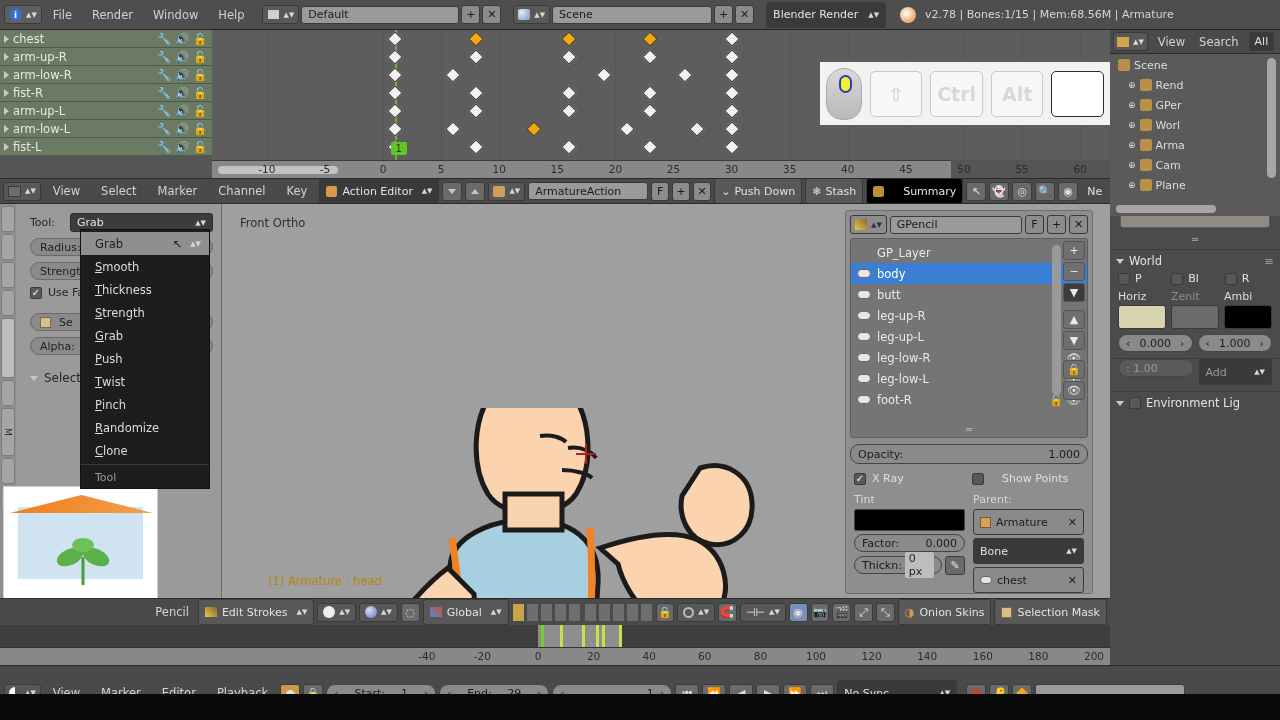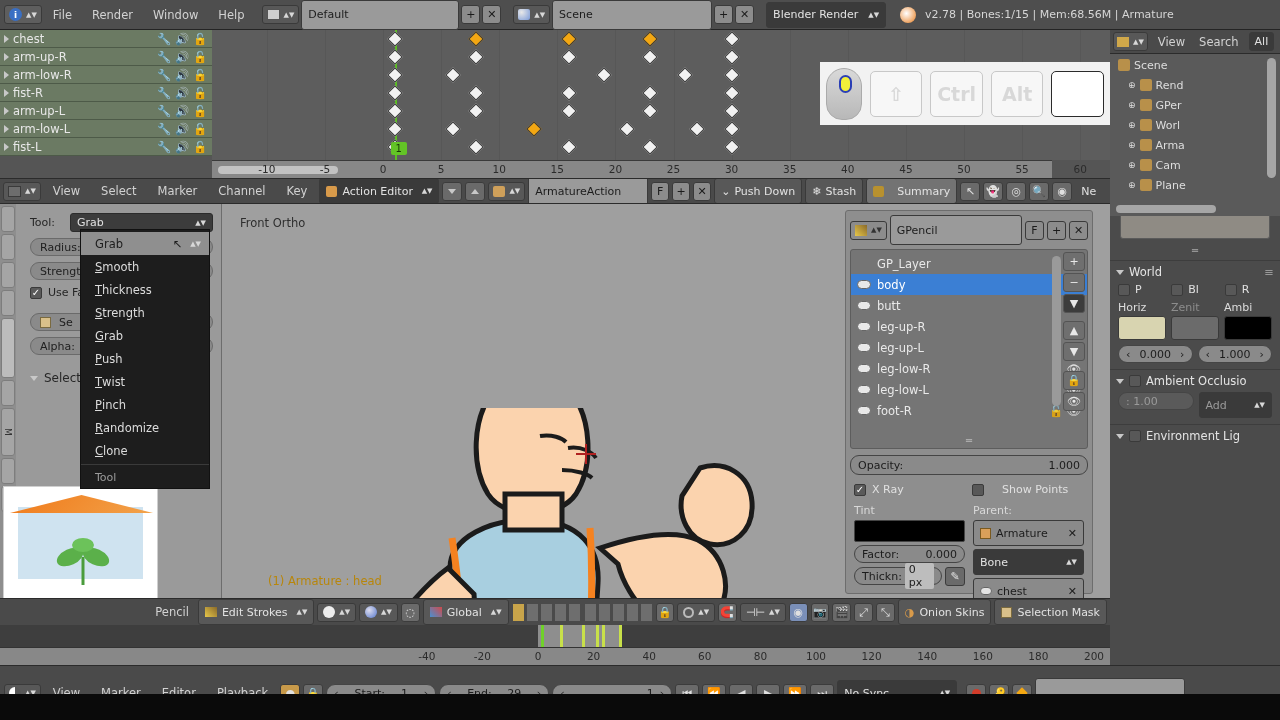--- a/index.html
+++ b/index.html
@@ -8,21 +8,21 @@
   #app { position:relative; width:1280px; height:720px; }
 
   .abs { position:absolute; }
   .menu { padding:2px 9px; color:#d2d2d2; font-size:11.5px; white-space:nowrap; }
   .btn { background:#585858; border:1px solid #3a3a3a; border-radius:3px; height:19px;
          display:flex; align-items:center; justify-content:center; padding:12px 6px; color:#e2e2e2;
          font-size:11px; white-space:nowrap; }
   .btn.dark { background:#3a3a3a; }
   .btn.light { background:#8c8c8c; color:#1b1b1b; }
   .field { background:#9a9a9a; color:#1c1c1c; border:1px solid #3a3a3a; border-radius:3px;
-           height:30px; display:flex; align-items:center; padding:0 6px; font-size:11px; }
+           height:18px; display:flex; align-items:center; padding:0 6px; font-size:11px; }
   .num { background:#6e6e6e; border:1px solid #454545; border-radius:9px; height:18px;
          display:flex; align-items:center; justify-content:space-between; padding:0 7px;
          color:#e8e8e8; font-size:11px; }
   .pill { border-radius:9px; }
   .updown { display:inline-flex; flex-direction:column; line-height:4px; font-size:7px; color:#d8d8d8; margin-left:4px;}
 
   .icoblk { width:20px; height:19px; background:#6a6a6a; border:1px solid #3c3c3c; border-radius:3px;
             display:flex; align-items:center; justify-content:center; }
   .chk { width:12px; height:12px; background:#585858; border:1px solid #3a3a3a; border-radius:2px;
          display:inline-flex; align-items:center; justify-content:center; font-size:10px; color:#fff; }
@@ -42,21 +42,21 @@
              background:#6b7a63; border-bottom:1px solid #4d5a48; color:#e8e8e8; font-size:11.5px; }
   .chanrow .nm { flex:1; }
   #keyarea { position:absolute; left:212px; top:0; width:898px; height:130px; background:#5d5d5d; }
   .gridline { position:absolute; top:0; bottom:0; width:1px; background:#575757; }
   .kf { position:absolute; width:11px; height:11px; background:#f2f2f2; border:1px solid #3a3a3a;
         transform:translate(-50%,-50%) rotate(45deg); }
   .kf.sel { background:#f3a712; }
   #playhead { position:absolute; top:0; bottom:0; width:2px; background:#5ac020; }
   #phlabel { position:absolute; background:#63c426; color:#183b07; font-size:10px; padding:1px 5px;
              border-radius:2px; }
-  #dopescale { position:absolute; left:212px; top:130px; width:840px; height:18px; background:#888;
+  #dopescale { position:absolute; left:212px; top:130px; width:739px; height:18px; background:#888;
                border-top:1px solid #3a3a3a; }
   #dopescale .tk { position:absolute; top:2px; font-size:10.5px; color:#2b2b2b; transform:translateX(-50%); }
   #dopescale .scroll { position:absolute; left:6px; top:5px; height:8px; background:#c2c2c2; border-radius:4px; }
 
   
   #mouseov { position:absolute; left:820px; top:32px; width:290px; height:63px; background:#f2f2f2;
              display:flex; align-items:center; gap:8px; padding:0 6px; }
   .keycap { width:62px; height:46px; background:#f7f7f7; border:1px solid #c8c8c8; border-radius:5px;
             display:flex; align-items:center; justify-content:center; color:#d8d8d8; font-size:19px; font-weight:bold; }
   .mouse { width:42px; height:52px; background:linear-gradient(#d9d9d9,#b8b8b8); border-radius:18px 18px 16px 16px;
@@ -363,21 +363,21 @@
     <div class="btn light" style="width:18px;padding:0;">+</div>
     <div class="btn light" style="width:18px;padding:0;">✕</div>
     <div class="btn" style="gap:4px;">
       <span>⌄</span>
       <span>Push Down</span>
     </div>
     <div class="btn" style="gap:4px;">
       <span>❄</span>
       <span>Stash</span>
     </div>
-    <div class="btn" style="gap:13px;background:#737373;">
+    <div class="btn" style="gap:19px;background:#000000;">
       <span style="width:11px;height:11px;background:#b8912f;border-radius:2px;display:inline-block;"></span>
       <span>Summary</span>
     </div>
     <div class="icoblk">↖</div>
     <div class="icoblk">👻</div>
     <div class="icoblk">◎</div>
     <div class="icoblk">🔍</div>
     <div class="icoblk">◉</div>
     <span style="margin-left:6px;font-size:11px;">Ne</span>
   </div>
@@ -792,25 +792,20 @@
         </div>
         <div class="num pill" style="flex:1;background:#8a8a8a;color:#1c1c1c;">
           <span>‹</span>
           <span>1.000</span>
           <span>›</span>
         </div>
       </div>
     </div>
 
     <div style="border-top:1px solid #3d3d3d;">
-      <div class="panel-hdr">
-        <span class="tri-d"></span>
-        <span class="chk"></span>
-        <span>Ambient Occlusio</span>
-      </div>
       <div style="display:flex;gap:5px;padding:0 8px 6px;">
         <div class="num pill" style="flex:1;color:#9a9a9a;background:#5a5a5a;">
           <span>: 1.00</span>
         </div>
         <div class="btn dark" style="flex:1;justify-content:space-between;color:#9a9a9a;">
           <span>Add</span>
           <span class="updown">▲▼</span>
         </div>
       </div>
     </div>

